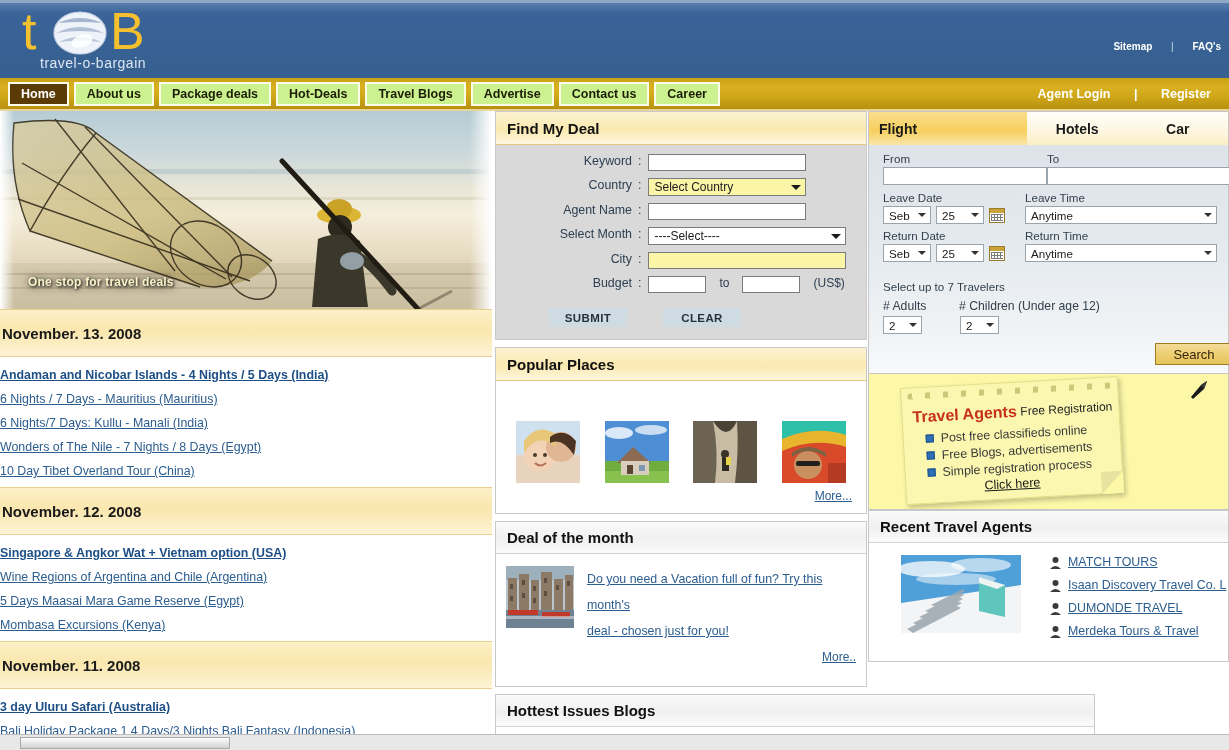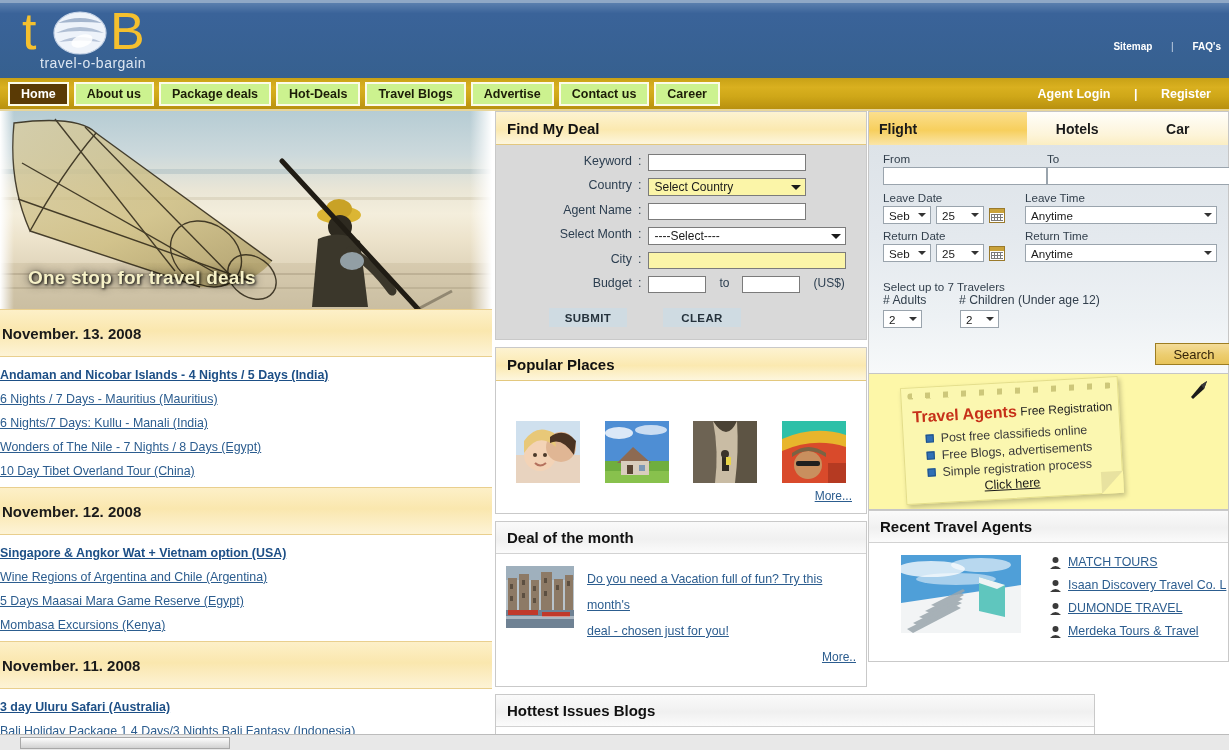--- a/index.html
+++ b/index.html
@@ -76,21 +76,21 @@
   
   .hero {
     position: relative; width: 492px; height: 198px; overflow: hidden;
     background: linear-gradient(to bottom,
        #b9cfd6 0%, #cfdde0 18%, #e7e4d4 34%, #f2ecd9 46%,
        #efe6cd 58%, #e6dbc2 70%, #d8cdb2 84%, #cabfa4 100%);
   }
   .hero svg { position: absolute; left: 0; top: 0; }
   .hero-caption {
     position: absolute; left: 28px; bottom: 20px;
-    font-size: 19px; font-weight: bold; color: #f7f2c8;
+    font-size: 12px; font-weight: bold; color: #f7f2c8;
     text-shadow: 1px 1px 3px rgba(0,0,0,.95), 0 0 10px rgba(0,0,0,.85);
     letter-spacing: .2px;
   }
   .hero-fade-l {
     position: absolute; left:0; top:0; width: 14px; height: 198px;
     background: linear-gradient(to right, #ffffff, rgba(255,255,255,0));
   }
   .hero-fade-r {
     position: absolute; right:0; top:0; width: 22px; height: 198px;
     background: linear-gradient(to left, #ffffff, rgba(255,255,255,0));
@@ -675,21 +675,21 @@
             <div class="fb-lbl">Return Time</div>
             <div class="fb-sel" style="width:192px;margin-top:2px">
               <span>Anytime</span>
               <i class="arw"></i>
             </div>
           </div>
         </div>
 
         <div style="padding:18px 0 0 14px">
           <div class="fb-lbl">Select up to 7 Travelers</div>
-          <div style="display:flex;margin-top:0">
+          <div style="display:flex;margin-top:6px">
             <div class="fb-lbl" style="width:76px;font-size:12.2px"># Adults</div>
             <div class="fb-lbl" style="font-size:12.2px"># Children (Under age 12)</div>
           </div>
           <div style="display:flex;margin-top:3px">
             <div class="fb-sel" style="width:38px">
               <span>2</span>
               <i class="arw"></i>
             </div>
             <div class="fb-sel" style="width:38px;margin-left:38px">
               <span>2</span>

